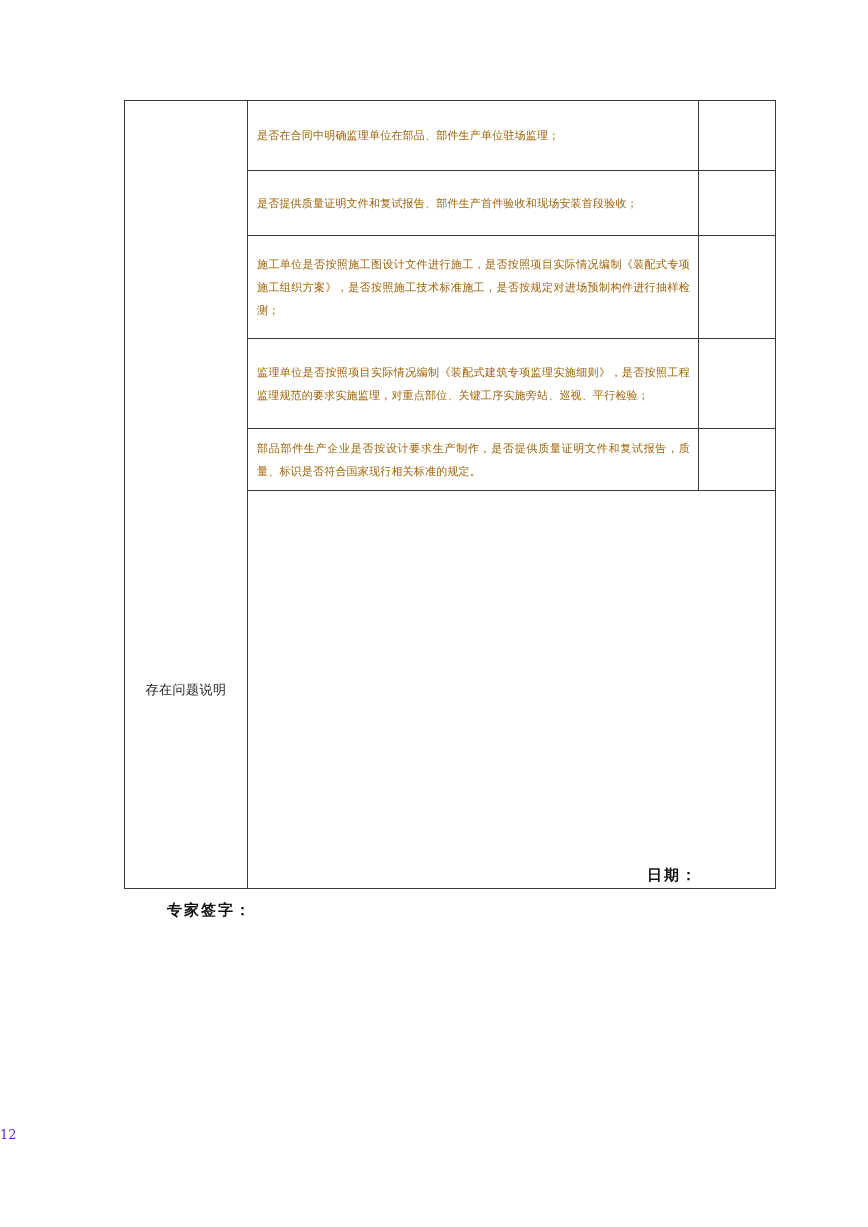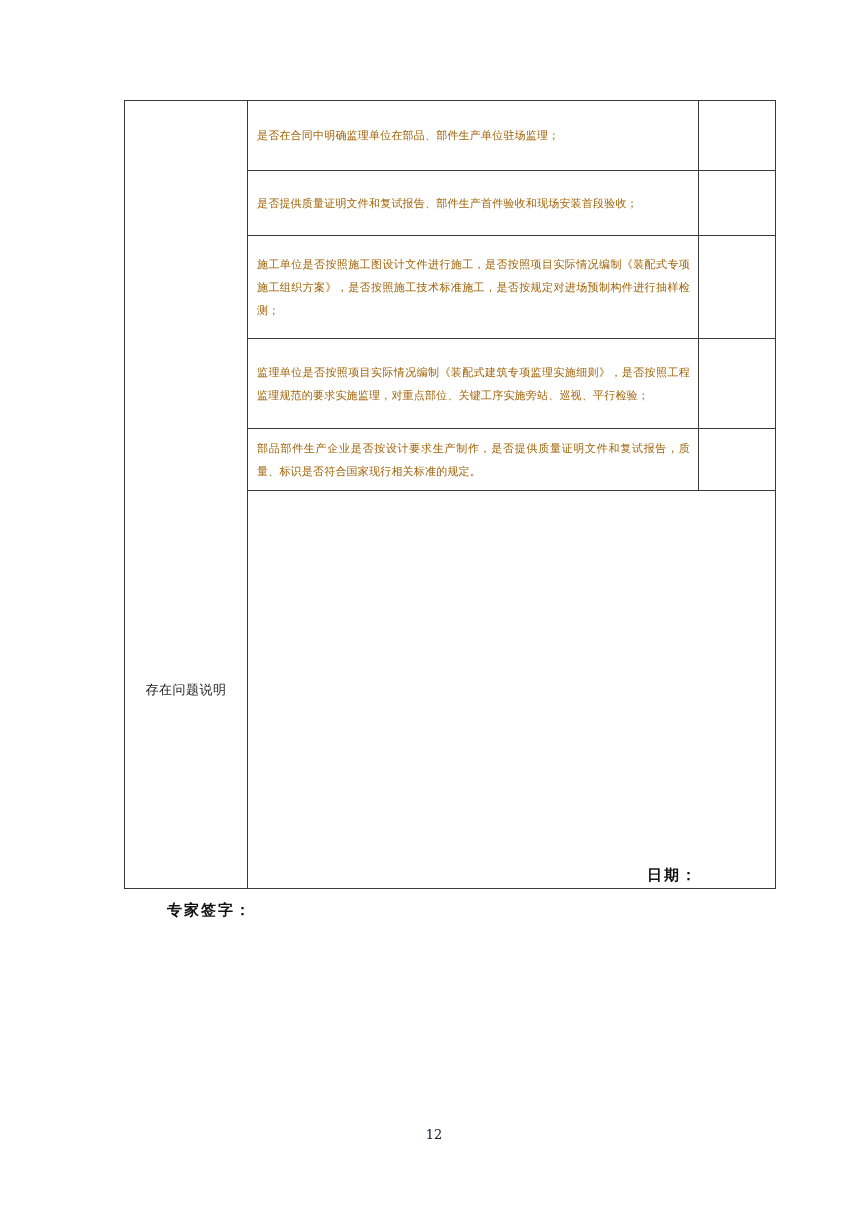--- a/index.html
+++ b/index.html
@@ -71,23 +71,23 @@
     letter-spacing: 2px;
     color: #111;
   }
   .sig-expert { left: 167px; top: 901px; }
   .sig-date { left: 647px; top: 866px; }
   .page-number {
     position: absolute;
     left: 0;
     right: 0;
     top: 1127px;
-    text-align: center;
+    text-align: left;
     font-size: 13px;
-    color: #0f172a;
+    color: #6d28d9;
   }
 </style>
 </head>
 <body>
 
 <div class="page">
 
   <div class="doc-table">
 
     <div class="checklist-section">

